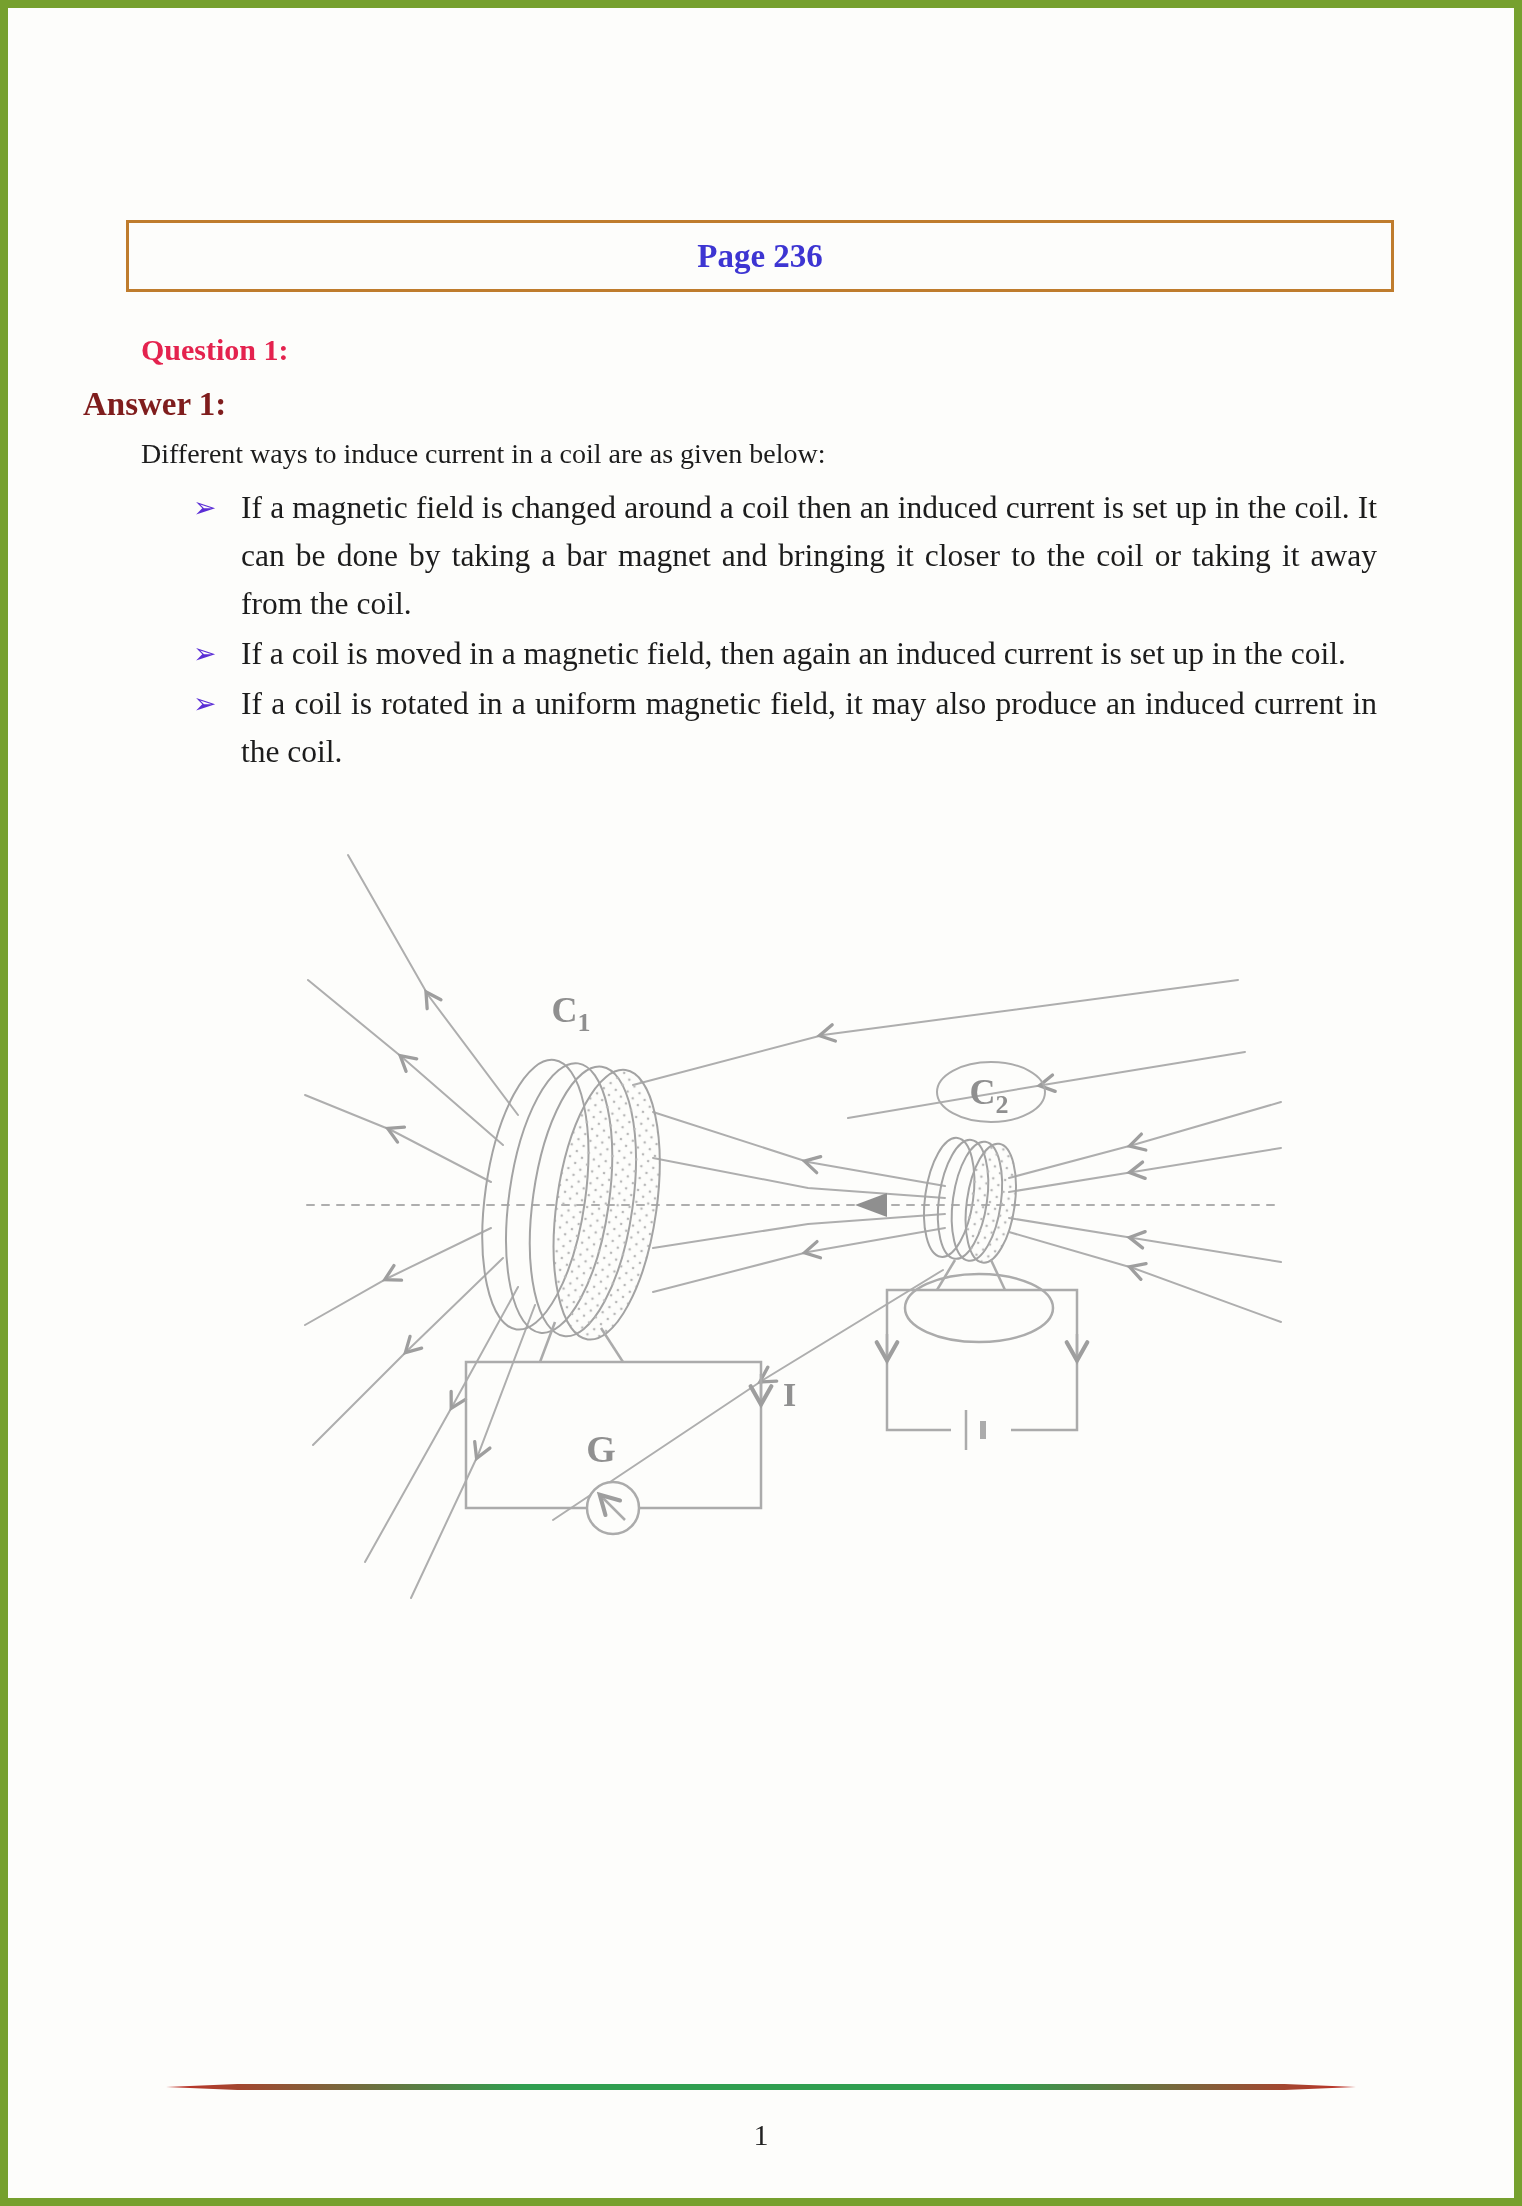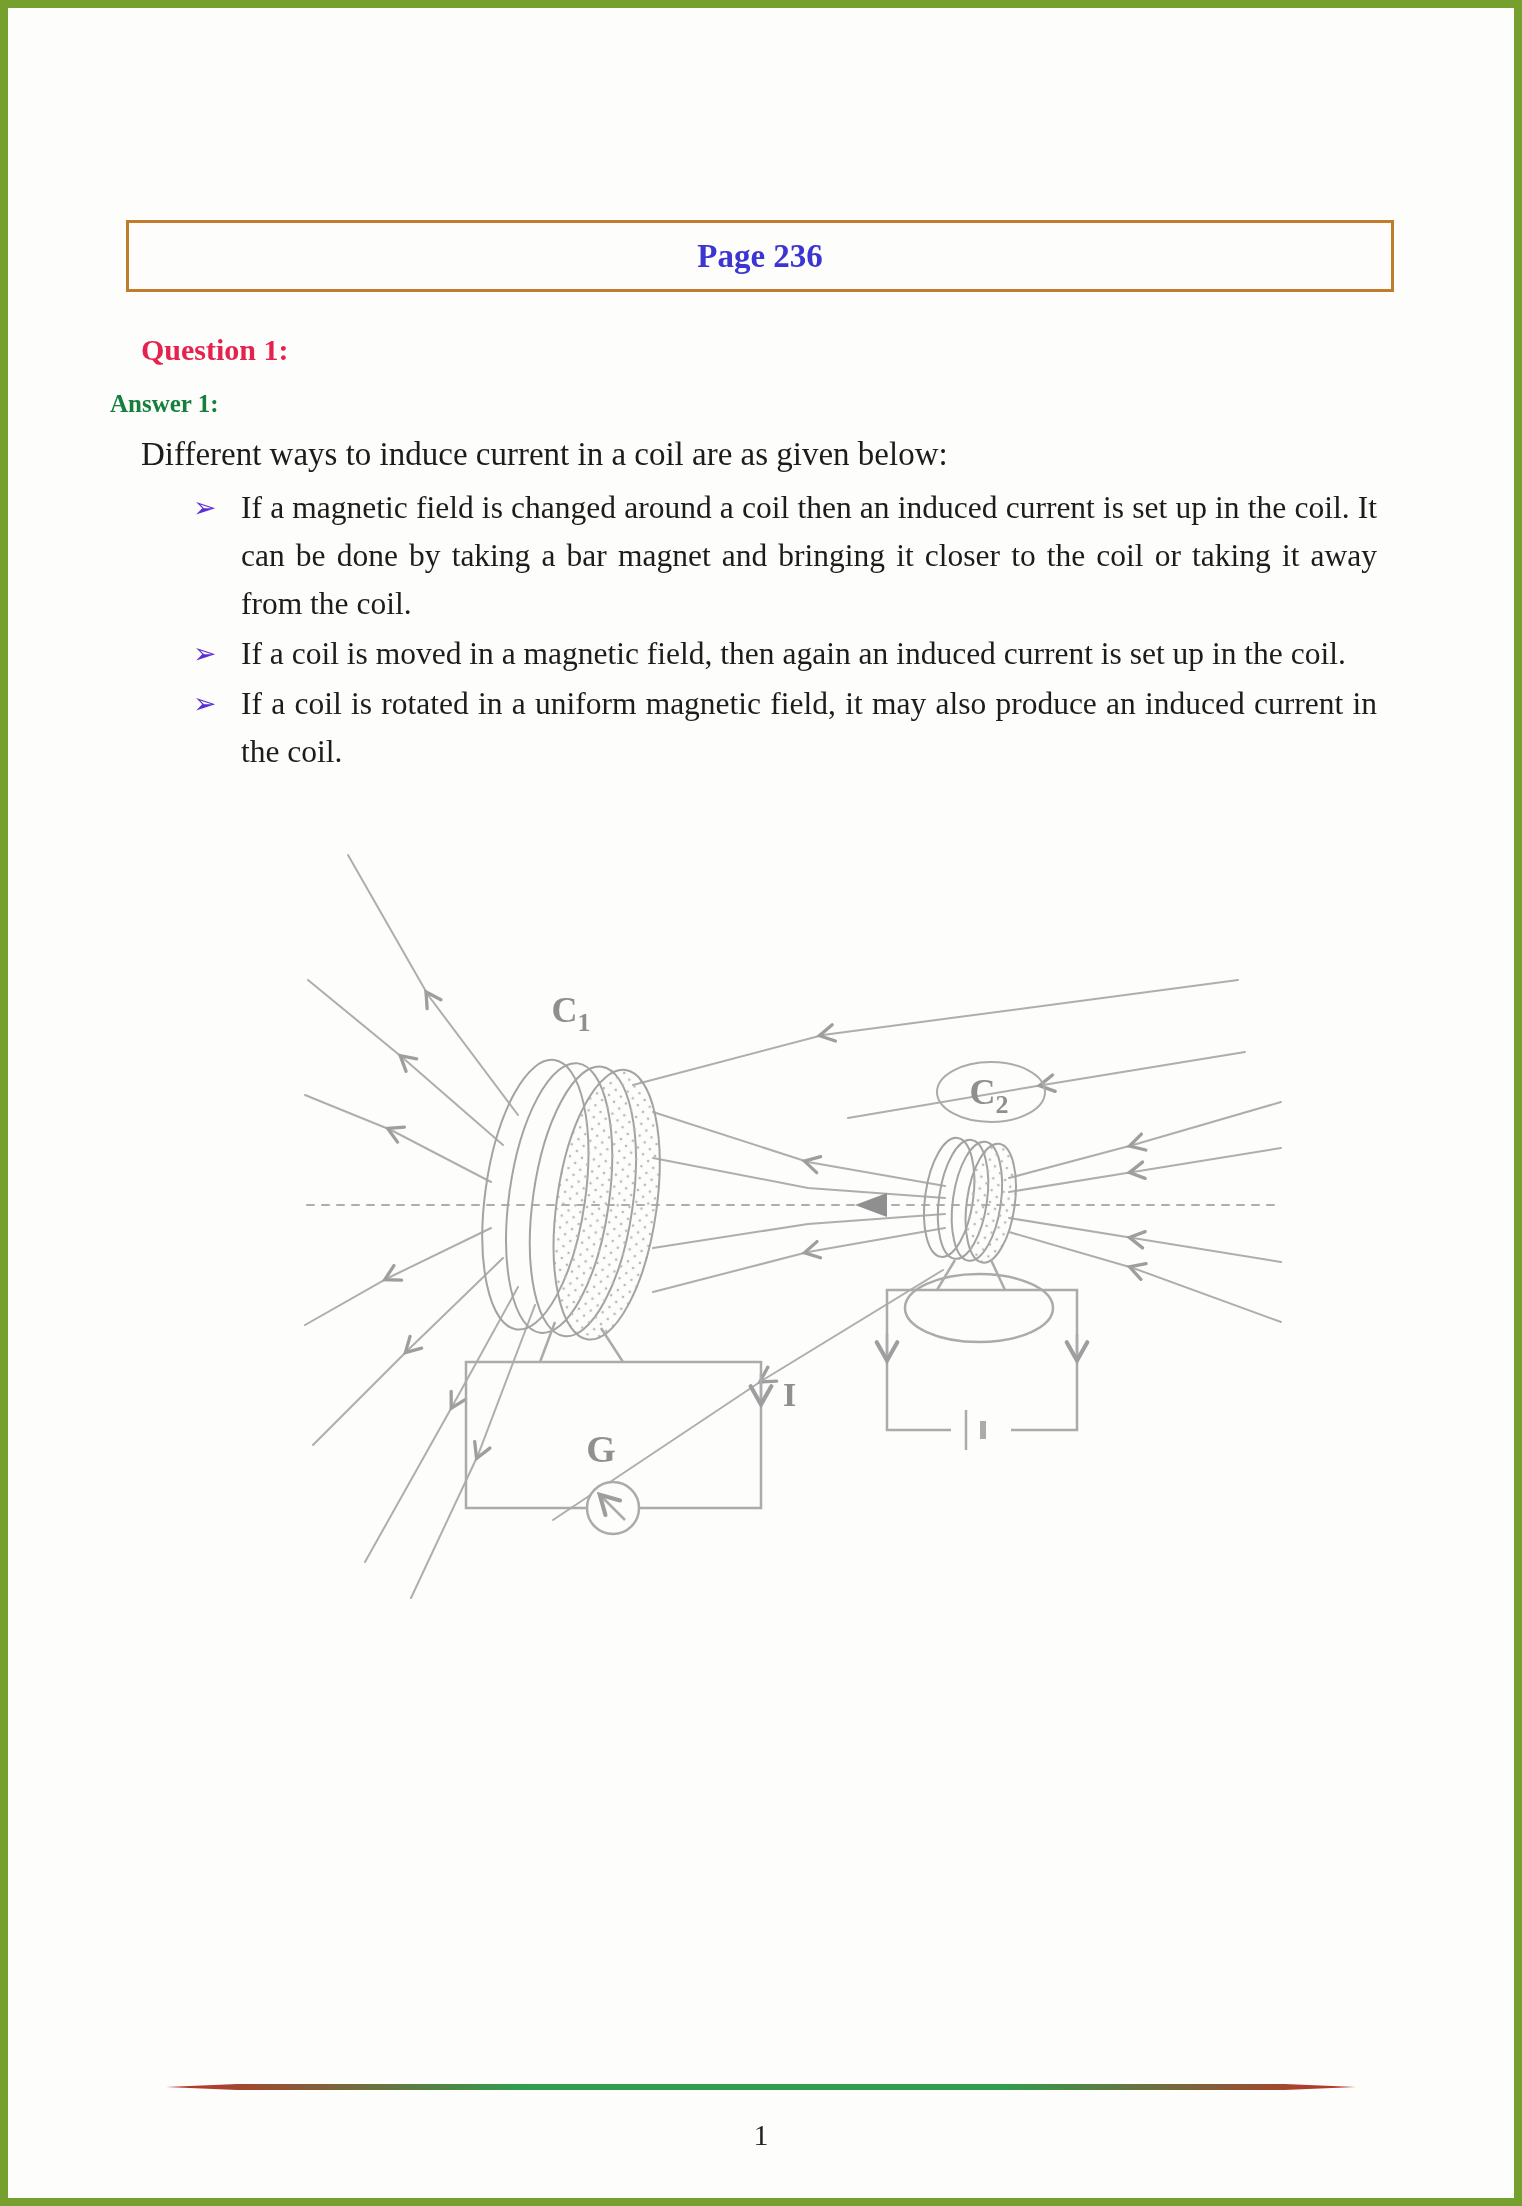--- a/index.html
+++ b/index.html
@@ -16,22 +16,22 @@
   .header-box {
     margin:212px 120px 0 118px;
     border:3px solid #bf7c2d;
     height:72px;
     display:flex; align-items:center; justify-content:center;
     background:#fdfdfb;
   }
   .header-title { font-size:33px; font-weight:bold; color:#3d35d2; }
   .qlabel { margin:34px 137px 0 133px; color:#e4224e; font-weight:bold; font-size:30px; line-height:48px; }
   .qtext  { margin:2px 137px 0 133px; font-size:31.5px; line-height:48px; }
-  .albl   { margin:6px 137px 0 102px; color:#15803d; font-weight:bold; font-size:25px; line-height:48px; }
-  .intro  { margin:2px 137px 0 133px; font-size:33px; line-height:48px; }
+  .albl   { margin:6px 137px 0 75px; color:#7f1d1d; font-weight:bold; font-size:33px; line-height:48px; }
+  .intro  { margin:2px 137px 0 133px; font-size:28px; line-height:48px; }
   .bullets { margin:6px 137px 0 185px; }
   .bullet { display:flex; margin-top:2px; }
   .marker {
     width:36px; flex:none;
     color:#5b2ed6; font-size:28px; line-height:48px;
     font-family:"DejaVu Sans", sans-serif;
   }
   .btext { flex:1; margin-left:12px; font-size:31.5px; line-height:48px; text-align:justify; }
   .diagram { position:relative; height:840px; margin-top:24px;font-weight:bold; }
   .diagram svg { position:absolute; left:295px; top:0; }

